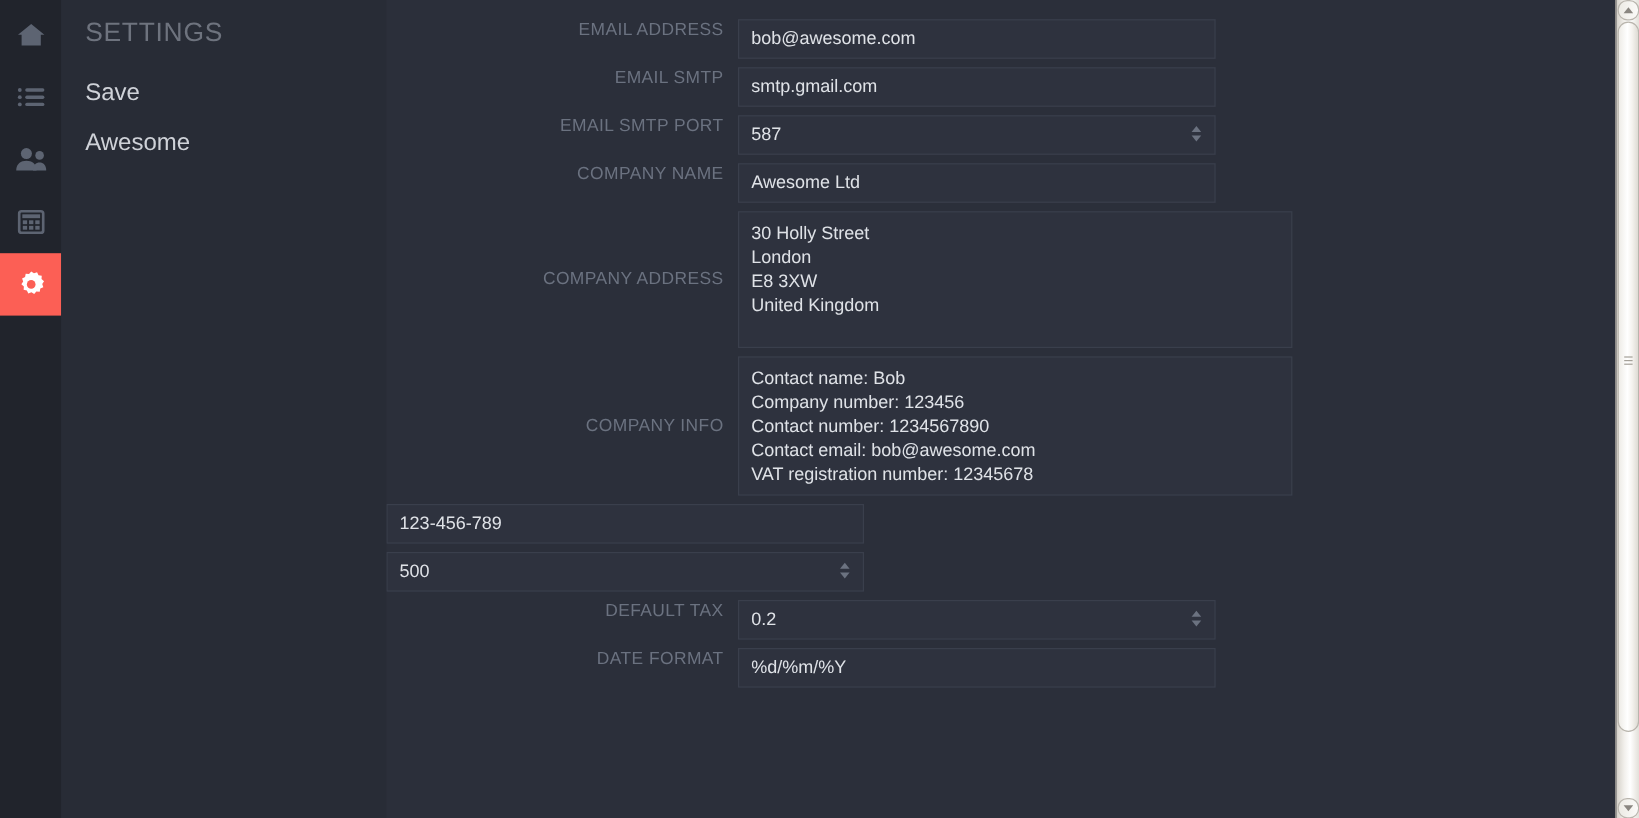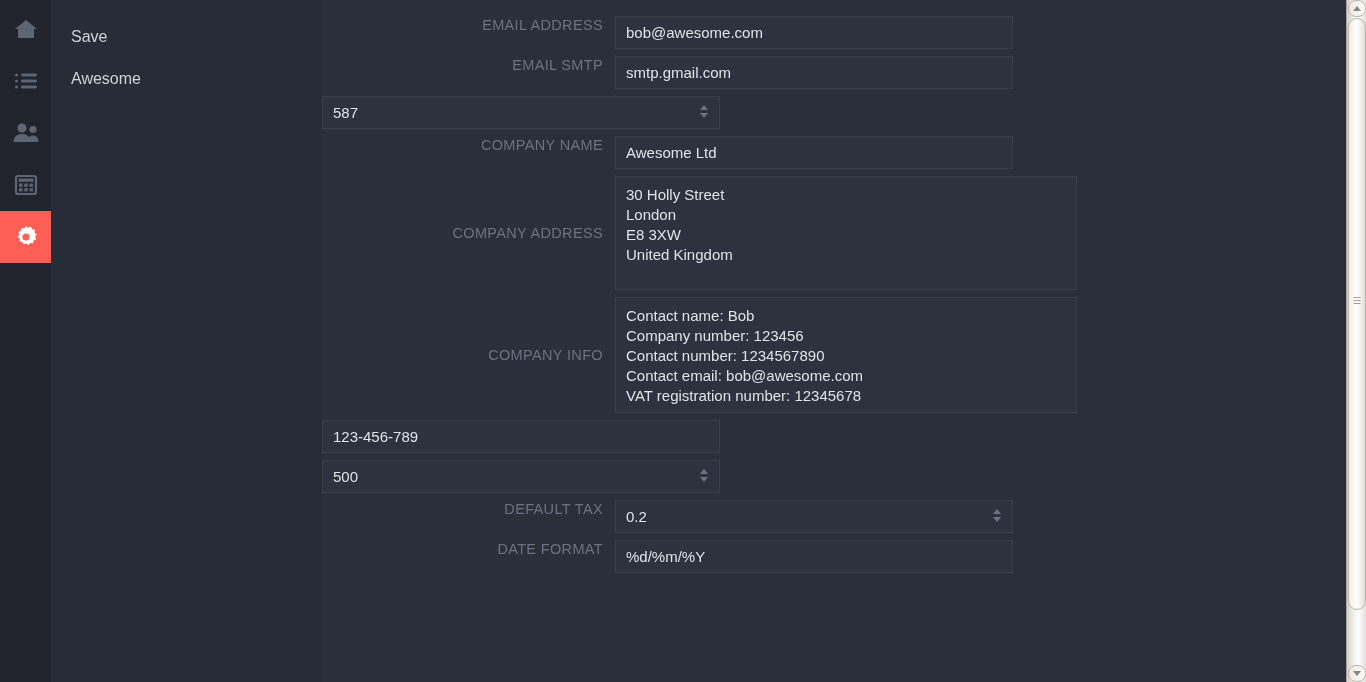--- a/index.html
+++ b/index.html
@@ -51,21 +51,21 @@
   }
   .panel-title {
     font-size: 22px;
     letter-spacing: 0.6px;
     color: #6e737e;
     font-weight: 400;
     padding-top: 14px;
     line-height: 26px;
   }
   .panel-link {
-    font-size: 16px;
+    font-size: 20px;
     color: #cfd2d8;
     line-height: 20px;
     margin-top: 22px;
     cursor: pointer;
     width: fit-content;
   }
   .panel-link.first { margin-top: 27px; }
 
   
   .main {
@@ -274,39 +274,41 @@
         <svg width="26" height="26" viewBox="0 0 26 26">
           <path class="rail-icon-fill" d="M13 2.2 l2.3 1.5 2.6 -0.9 1.2 2.5 2.7 0.5 -0.2 2.8 2.1 1.8 -1.5 2.3 0.9 2.6 -2.5 1.2 -0.5 2.7 -2.8 -0.2 -1.8 2.1 -2.3 -1.5 -2.6 0.9 -1.2 -2.5 -2.7 -0.5 0.2 -2.8 -2.1 -1.8 1.5 -2.3 -0.9 -2.6 2.5 -1.2 0.5 -2.7 2.8 0.2 Z"></path>
           <circle cx="13" cy="13" r="3.6" fill="#fc5f55"></circle>
         </svg>
       </span>
     </div>
 
   </nav>
 
   <aside class="side-panel">
+    <div class="panel-title">SETTINGS</div>
     <div class="panel-link first">Save</div>
     <div class="panel-link">Awesome</div>
   </aside>
 
   <section class="main">
     <form class="form" id="form-root">
         <div class="field-row">
           <label class="field-label">EMAIL ADDRESS</label>
           <div class="field-control">
             <input type="text" class="text-input" value="bob@awesome.com" style="">
           </div>
         </div>
         <div class="field-row">
           <label class="field-label">EMAIL SMTP</label>
           <div class="field-control">
             <input type="text" class="text-input" value="smtp.gmail.com" style="">
           </div>
         </div>
         <div class="field-row">
+          <label class="field-label">EMAIL SMTP PORT</label>
           <div class="field-control">
             <input type="text" class="text-input num" value="587" style="">
             <div class="spinner">
               <span class="spin-up"></span>
               <span class="spin-down"></span>
             </div>
           </div>
         </div>
         <div class="field-row">
           <label class="field-label">COMPANY NAME</label>

